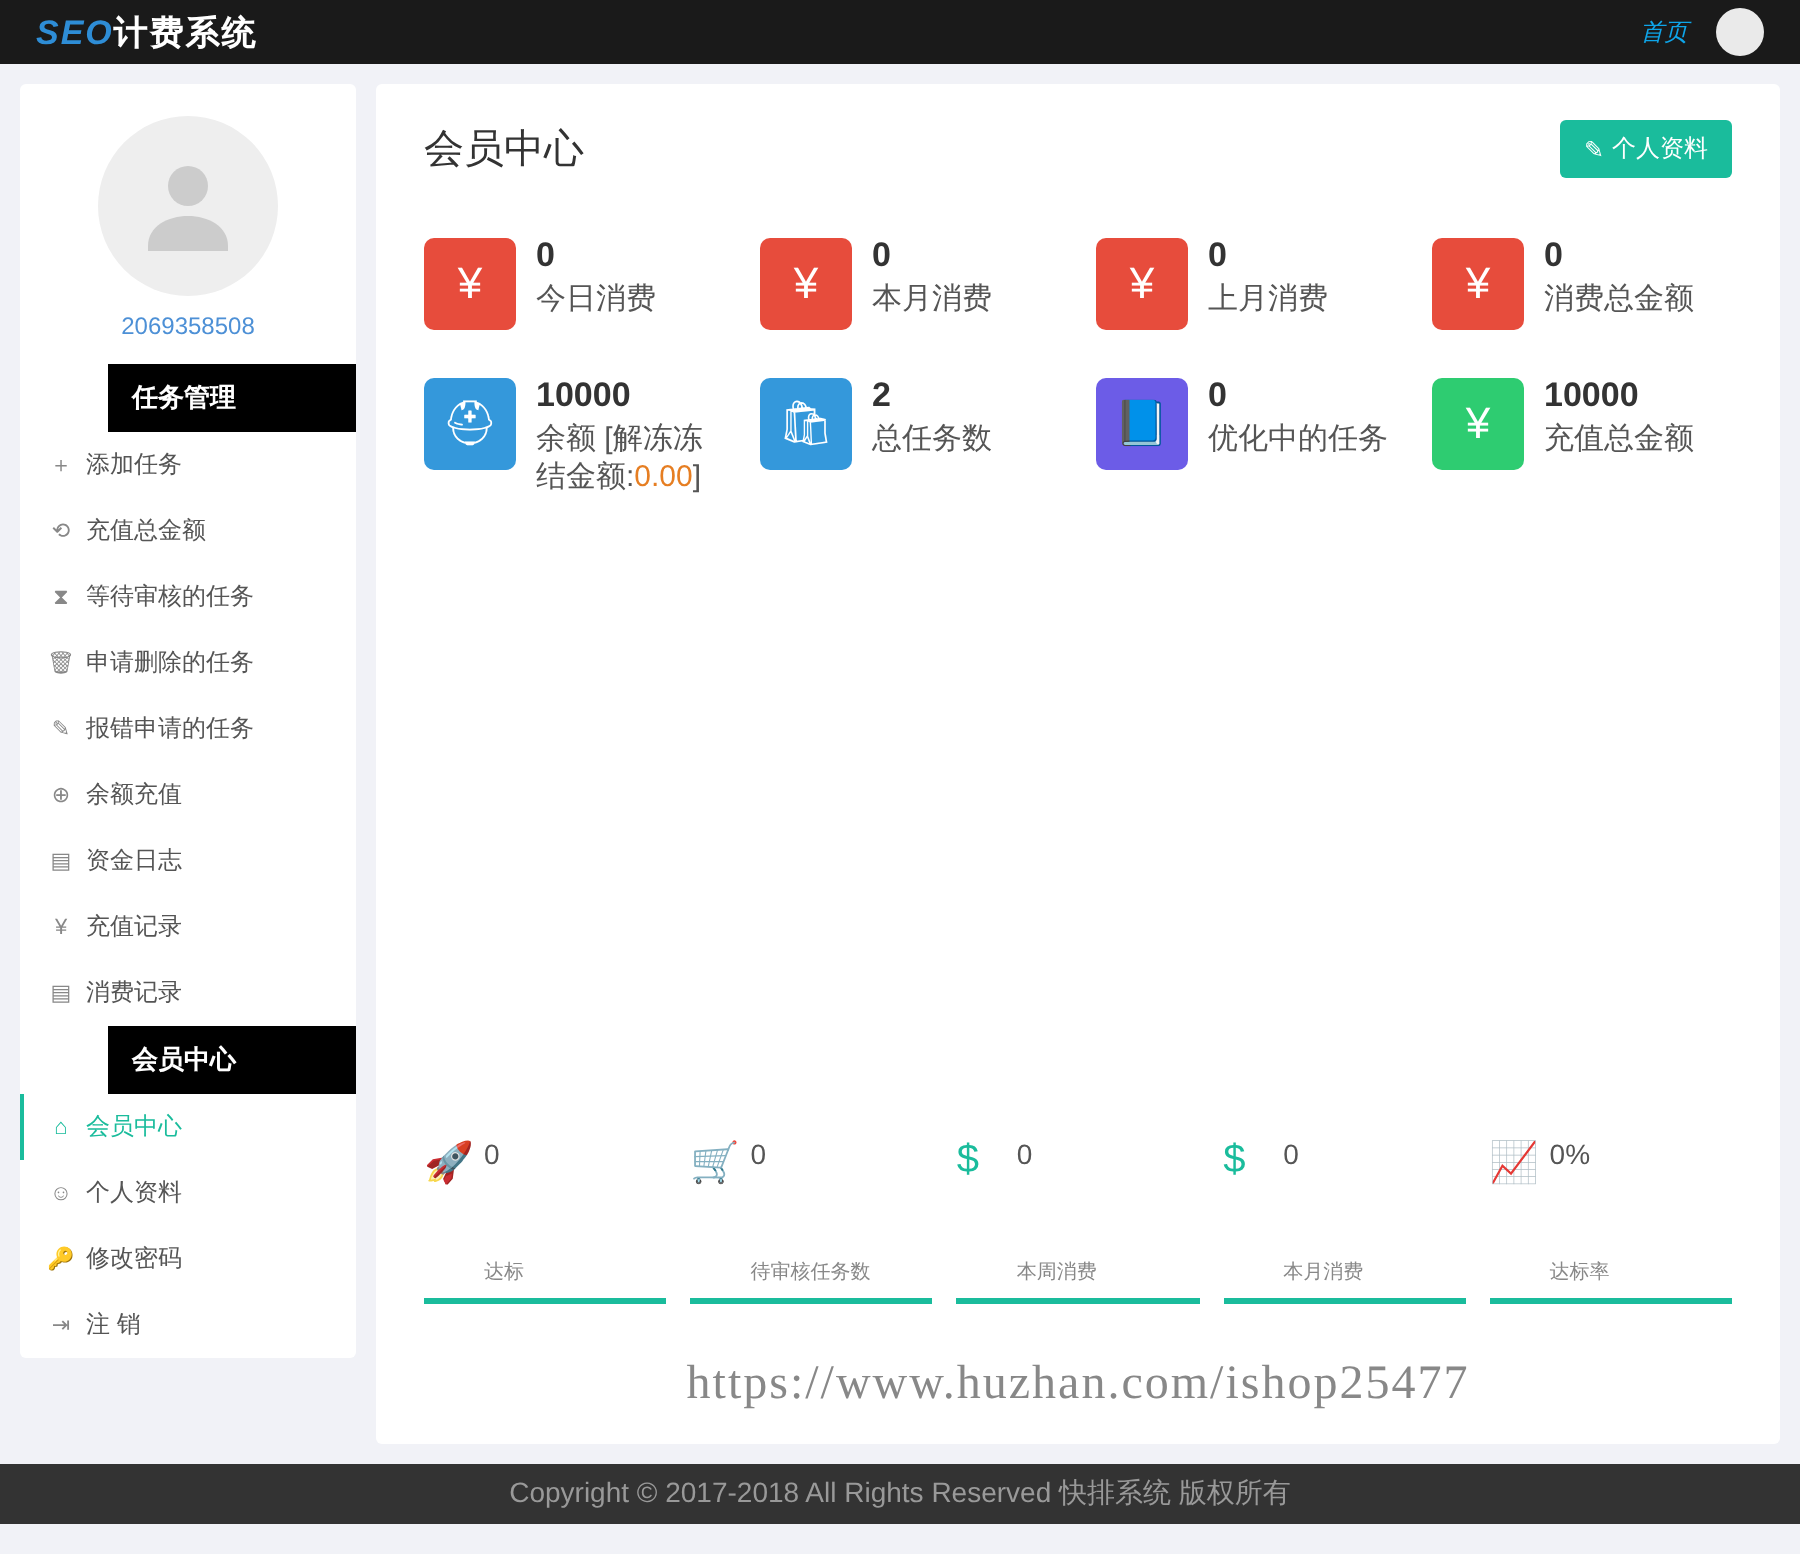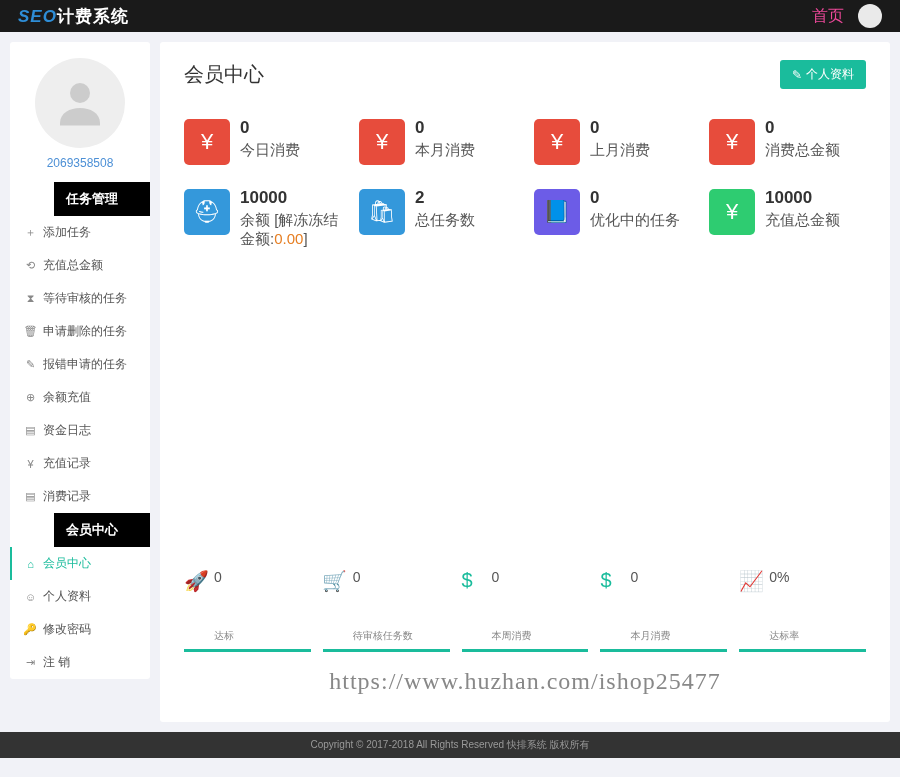--- a/index.html
+++ b/index.html
@@ -2,24 +2,24 @@
 <html><head>
 <meta charset="utf-8">
 <style>
 * { margin: 0; padding: 0; box-sizing: border-box; }
 body { font-family: "Microsoft YaHei", Arial, sans-serif; background: #f1f2f7; font-size: 13px; color: #333; width: 900px; }
 .topbar { background: #1a1a1a; height: 32px; display: flex; align-items: center; justify-content: space-between; padding: 0 18px; }
 .logo { font-weight: bold; font-size: 17px; letter-spacing: 1px; }
 .logo .seo { color: #2e8dd6; font-style: italic; }
 .logo .rest { color: #fff; }
 .topbar-right { display: flex; align-items: center; gap: 14px; }
-.topbar-right a { color: #ec4899; font-size: 16px; text-decoration: none; }
+.topbar-right a { color: #0ea5e9; font-size: 12px; text-decoration: none; font-style: italic; }
 .avatar-small { width: 24px; height: 24px; border-radius: 50%; background: #eaeaea; }
 .container { display: flex; padding: 10px; gap: 10px; align-items: flex-start; }
-.sidebar { width: 140px; background: #fff; border-radius: 3px; overflow: hidden; }
+.sidebar { width: 168px; background: #fff; border-radius: 3px; overflow: hidden; }
 .profile { text-align: center; padding: 16px 0 12px; }
 .avatar-big { width: 90px; height: 90px; border-radius: 50%; background: #eee; margin: 0 auto 8px; display: flex; align-items: center; justify-content: center; }
 .avatar-big svg { width: 60px; height: 60px; fill: #ccc; }
 .username { color: #4d90d6; font-size: 12px; }
 .menu-header { background: #000; color: #fff; padding: 8px 12px; font-size: 13px; font-weight: bold; margin-left: 44px; }
 .menu-item { display: flex; align-items: center; gap: 6px; padding: 8px 12px; font-size: 12px; color: #555; border-left: 2px solid transparent; cursor: pointer; }
 .menu-item.active { color: #1abc9c; border-left: 2px solid #1abc9c; }
 .menu-item .ico { width: 13px; display: inline-flex; justify-content: center; font-size: 11px; color: #888; }
 .menu-item.active .ico { color: #1abc9c; }
 .main { flex: 1; background: #fff; border-radius: 3px; padding: 18px 24px; min-height: 680px; position: relative; }
@@ -34,22 +34,22 @@
 .bg-purple { background: #6c5ce7; }
 .bg-green { background: #2ecc71; }
 .stat-body .val { font-size: 17px; font-weight: bold; color: #333; line-height: 1.1; }
 .stat-body .lbl { font-size: 15px; color: #555; margin-top: 2px; line-height: 1.3; }
 .stat-body .lbl .red { color: #e67e22; margin-top: 15px; }
 .bottom-stats { position: absolute; bottom: 70px; left: 24px; right: 24px; display: grid; grid-template-columns: repeat(5, 1fr); gap: 12px; }
 .bstat { border-bottom: 3px solid #1abc9c; padding-bottom: 6px; display: flex; gap: 8px; align-items: flex-start; }
 .bstat .bicon { color: #1abc9c; font-size: 20px; width: 22px; flex-shrink: 0; }
 .bstat .bval { font-size: 14px; color: #555; }
 .bstat .blbl { font-size: 10px; color: #888; margin-top: 44px; }
-.watermark { position: absolute; bottom: 27px; left: 0; right: 0; text-align: center; font-family: serif; font-size: 24px; color: #888; letter-spacing: 1px; pointer-events: none; }
-.footer { background: #333; color: #999; text-align: center; padding: 6px; font-size: 10px; }
+.watermark { position: absolute; bottom: 16px; left: 0; right: 0; text-align: center; font-family: serif; font-size: 24px; color: #888; letter-spacing: 1px; pointer-events: none; }
+.footer { background: #333; color: #999; text-align: center; padding: 6px; font-size: 14px; }
 </style>
 </head>
 <body>
 
 <div class="topbar">
   <div class="logo">
     <span class="seo">SEO</span><span class="rest">计费系统</span>
   </div>
   <div class="topbar-right">
     <a href="#">首页</a>

